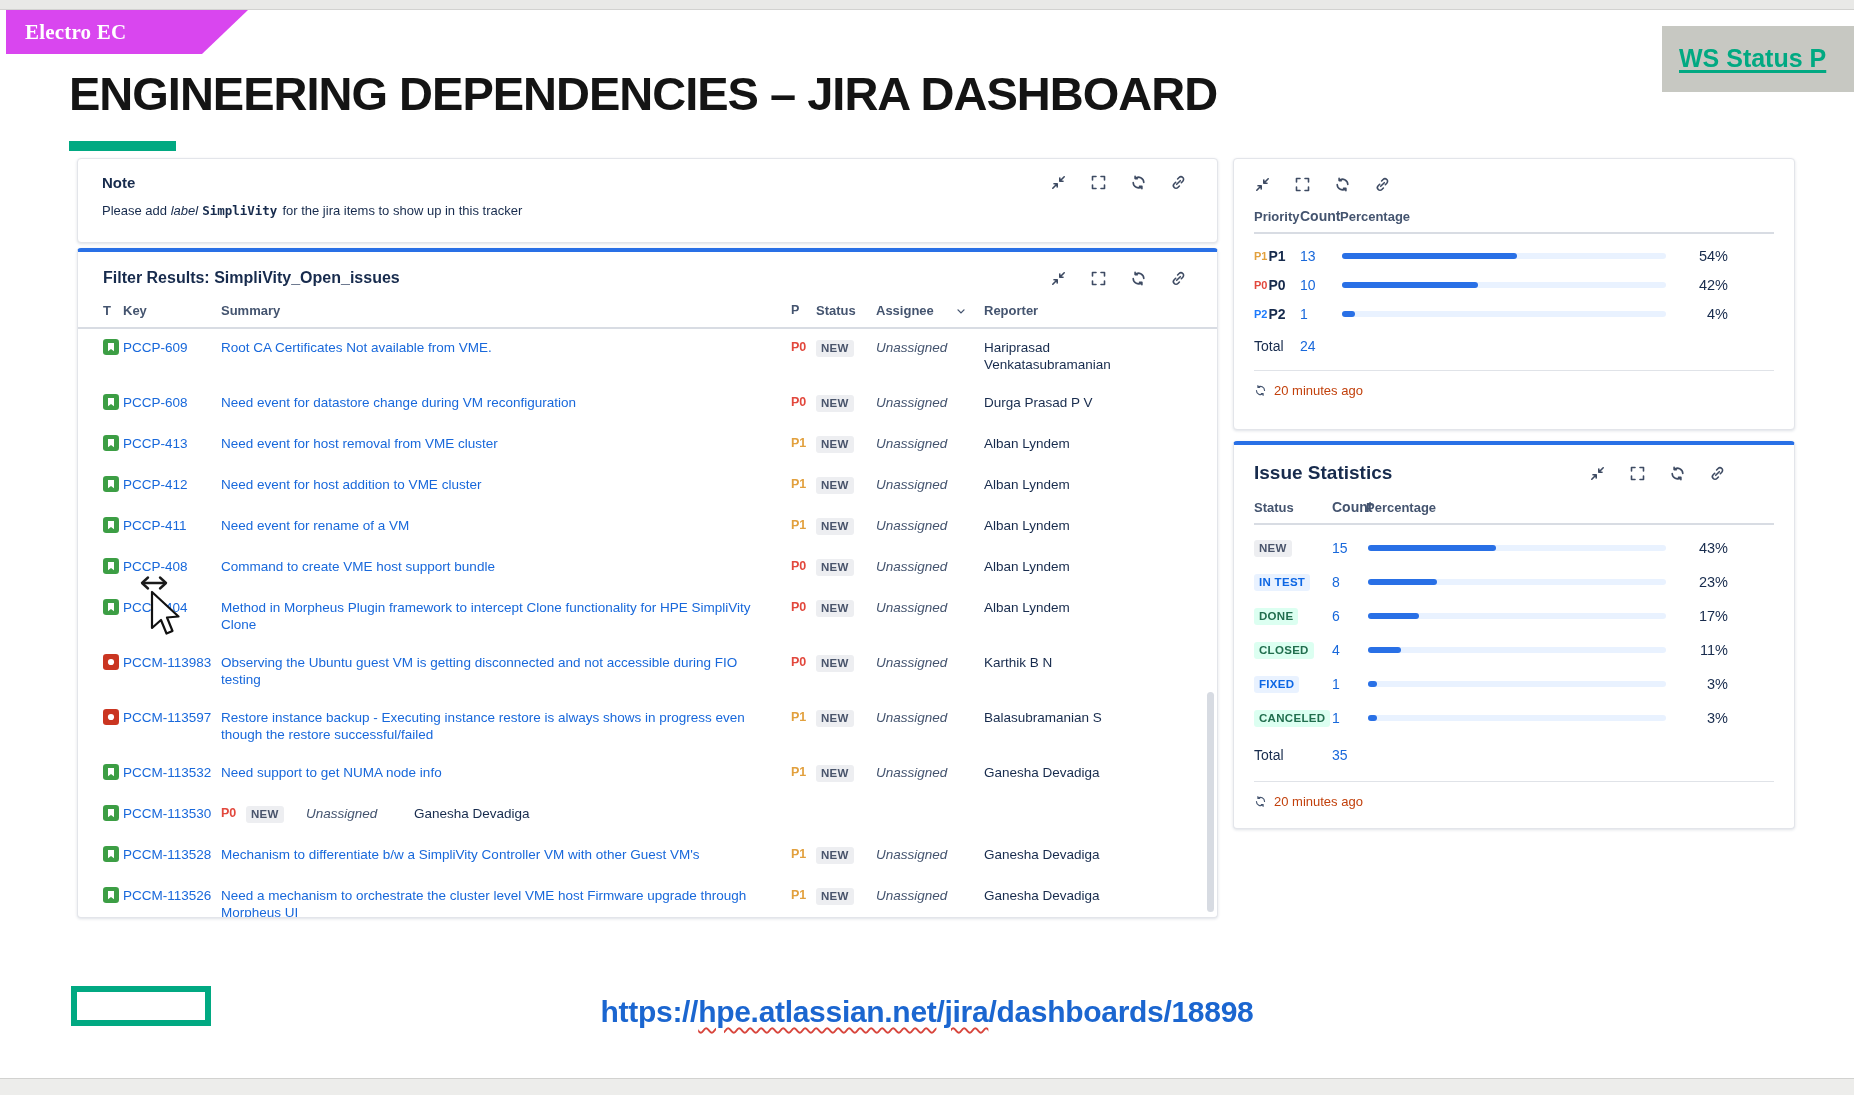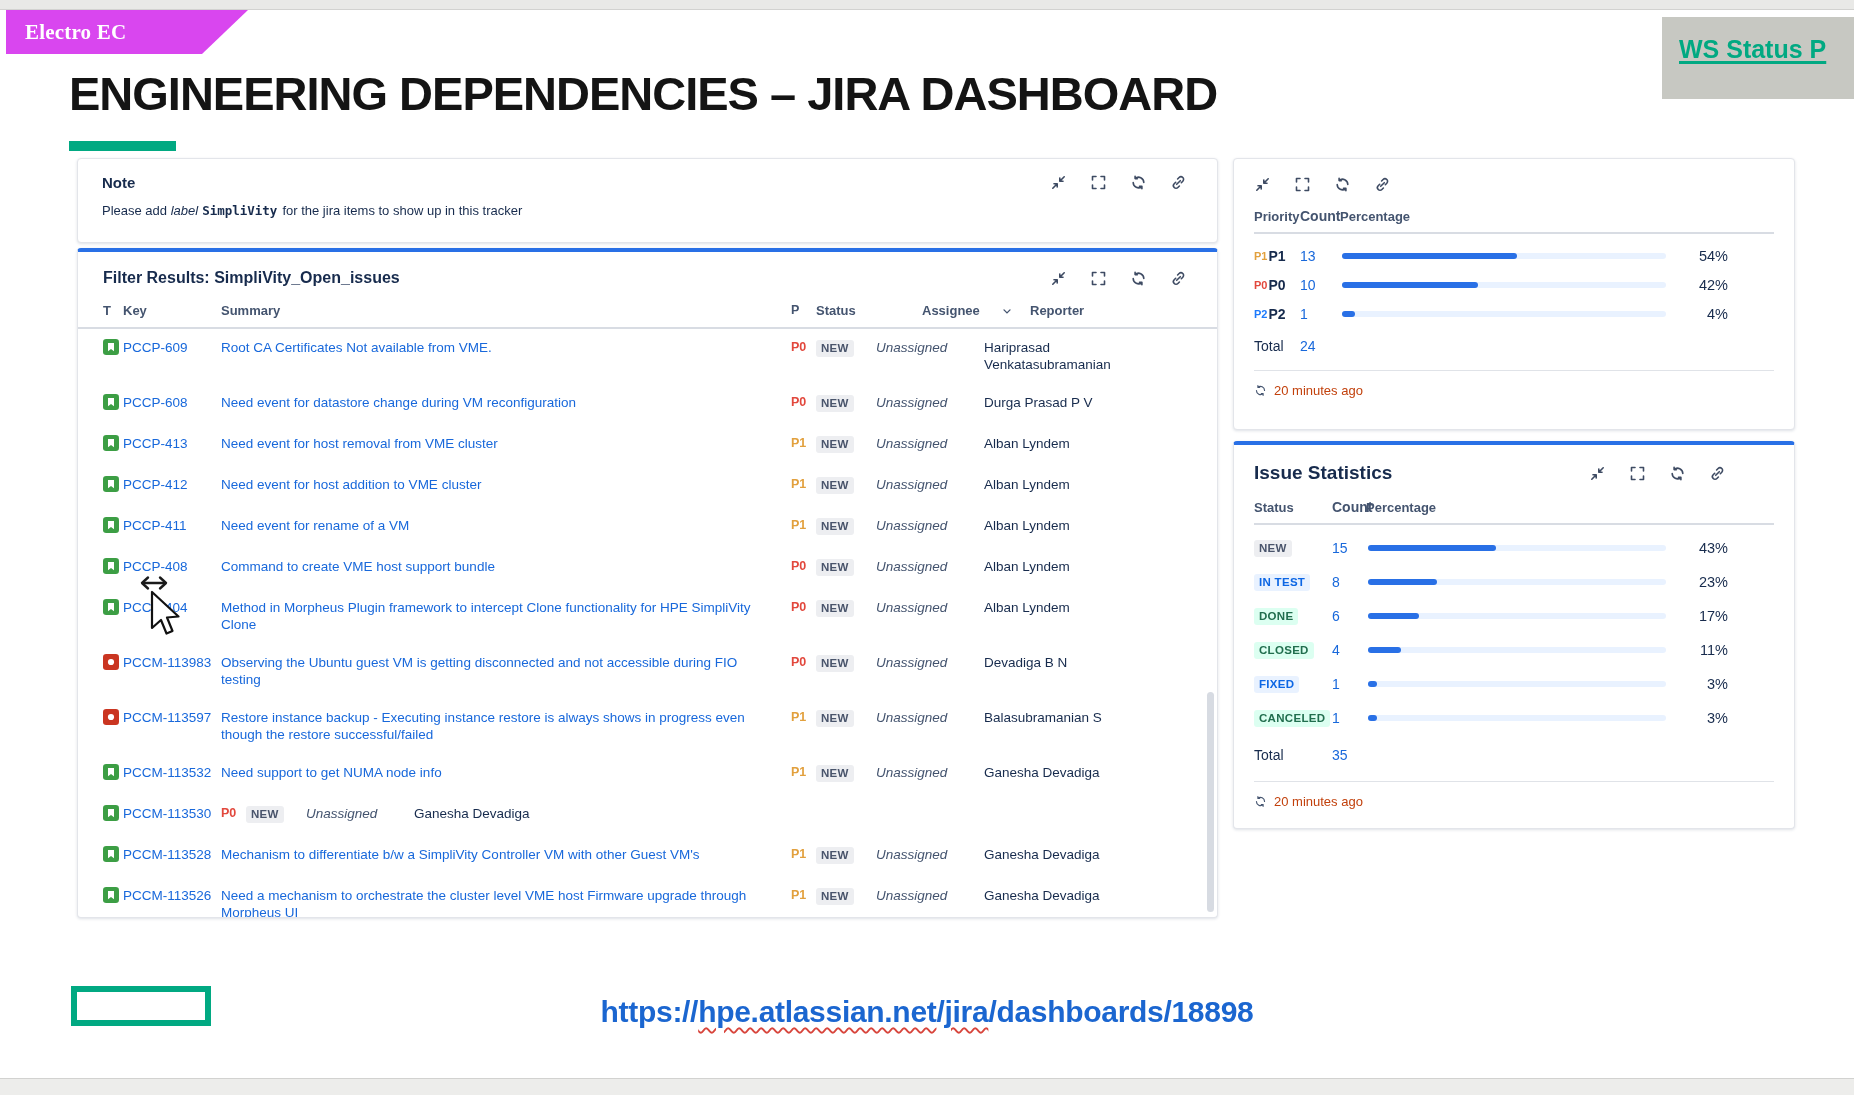--- a/index.html
+++ b/index.html
@@ -5,21 +5,21 @@
   html,body{margin:0;padding:0;background:#e9e9e7;}
   .page{position:relative;width:1854px;height:1095px;background:#fff;overflow:hidden;
         font-family:"Liberation Sans",sans-serif;color:#172B4D;}
   .topstrip{position:absolute;left:0;top:0;width:1854px;height:9px;background:#e9e9e7;border-bottom:1px solid #d2d2d0;}
   .bottomstrip{position:absolute;left:0;top:1078px;width:1854px;height:17px;background:#ededeb;border-top:1px solid #d2d2d0;}
 
   .banner{position:absolute;left:6px;top:10px;width:242px;height:44px;background:#d946ef;
           clip-path:polygon(0 0,100% 0,calc(100% - 46px) 100%,0 100%);font-family:Liberation Serif, serif;}
   .banner span{display:block;color:#fff;font-weight:700;font-size:21px;line-height:44px;padding-left:19px;letter-spacing:.2px;}
 
-  .ws-box{position:absolute;right:0;top:17px;width:192px;height:82px;background:#c7c8c2;overflow:hidden;margin-left:20px;}
+  .ws-box{position:absolute;right:0;top:26px;width:192px;height:66px;background:#c7c8c2;overflow:hidden;margin-left:20px;}
   .ws-box a{display:block;margin:18px 0 0 17px;font-size:25px;font-weight:800;color:#01A982;
             text-decoration:underline;text-decoration-thickness:2.5px;text-underline-offset:3px;white-space:nowrap;cursor:pointer;}
 
   .main-title{position:absolute;left:69px;top:66px;font-size:47px;font-weight:800;letter-spacing:-1px;color:#141414;white-space:nowrap;}
   .title-underline{position:absolute;left:69px;top:141px;width:107px;height:10px;background:#01A982;}
 
   .card{position:absolute;background:#fff;border:1px solid #e3e5ea;border-radius:4px;box-shadow:0 1px 3px rgba(23,43,77,.14);box-sizing:border-box;}
   .note-card{left:77px;top:158px;width:1141px;height:85px;}
   .filter-card{left:77px;top:248px;width:1141px;height:670px;border-top:4px solid #2970E6;overflow:hidden;}
   .stats1{left:1233px;top:158px;width:562px;height:272px;}
@@ -46,21 +46,21 @@
   .fhead{display:flex;padding:16px 0 9px 25px;color:#44546F;font-size:13px;font-weight:600;border-bottom:2px solid #d8dce3;}
   .frow{display:flex;align-items:flex-start;padding:10px 0 11px 25px;font-size:13.5px;line-height:17px;}
   .c-t{width:20px;padding-top:0px;}
   .c-key{width:98px;color:#1868DB;text-decoration:none;cursor:pointer;}
   .c-sum{width:550px;padding-right:20px;color:#1868DB;text-decoration:none;cursor:pointer;}
   .c-p{width:25px;font-weight:700;font-size:12.5px;}
   .c-st{width:60px;}
   .c-as{width:108px;font-style:italic;color:#44546F;}
   .c-rp{width:150px;color:#172B4D;}
   .fhead .c-key,.fhead .c-sum,.fhead .c-rp{color:#44546F;font-style:normal;}
-  .fhead .c-as{font-style:normal;display:flex;align-items:center;gap:21px;margin-left:46px;}
+  .fhead .c-as{font-style:normal;display:flex;align-items:center;gap:21px;}
   .badge{display:inline-block;padding:2px 5px;border-radius:3px;font-size:11.5px;font-weight:700;letter-spacing:.3px;line-height:13px;}
   .badge-gray{background:#EDEEF1;color:#49546b;}
   .badge-blue{background:#E9F2FF;color:#0C66E4;}
   .badge-green{background:#DCFFF1;color:#216E4E;}
   .fscroll{position:absolute;right:3px;top:440px;width:7px;height:220px;background:#d7dbe2;border-radius:4px;}
 
   
   .scols{display:flex;align-items:center;padding:15px 66px 8px 20px;color:#44546F;font-size:13px;font-weight:600;}
   .sdiv{border-top:2px solid #d8dce3;margin:0 20px;}
   .sdiv2{border-top:1.5px solid #e0e3e8;margin:6px 20px 0 20px;}
@@ -269,21 +269,21 @@
         <div class="frow">
           <span class="c-t"><svg width="16" height="16" viewBox="0 0 16 16">
               <rect width="16" height="16" rx="3.2" fill="#CA3521"></rect>
               <circle cx="8" cy="8" r="3.1" fill="#fff"></circle>
             </svg></span>
           <a class="c-key">PCCM-113983</a>
           <a class="c-sum">Observing the Ubuntu guest VM is getting disconnected and not accessible during FIO testing</a>
           <span class="c-p" style="color:#E2483D">P0</span>
           <span class="c-st"><span class="badge badge-gray">NEW</span></span>
           <span class="c-as">Unassigned</span>
-          <span class="c-rp">Devadiga B N</span>
+          <span class="c-rp">Karthik B N</span>
         </div>
         <div class="frow">
           <span class="c-t"><svg width="16" height="16" viewBox="0 0 16 16">
               <rect width="16" height="16" rx="3.2" fill="#CA3521"></rect>
               <circle cx="8" cy="8" r="3.1" fill="#fff"></circle>
             </svg></span>
           <a class="c-key">PCCM-113597</a>
           <a class="c-sum">Restore instance backup - Executing instance restore is always shows in progress even though the restore successful/failed</a>
           <span class="c-p" style="color:#E2A03D">P1</span>
           <span class="c-st"><span class="badge badge-gray">NEW</span></span>

